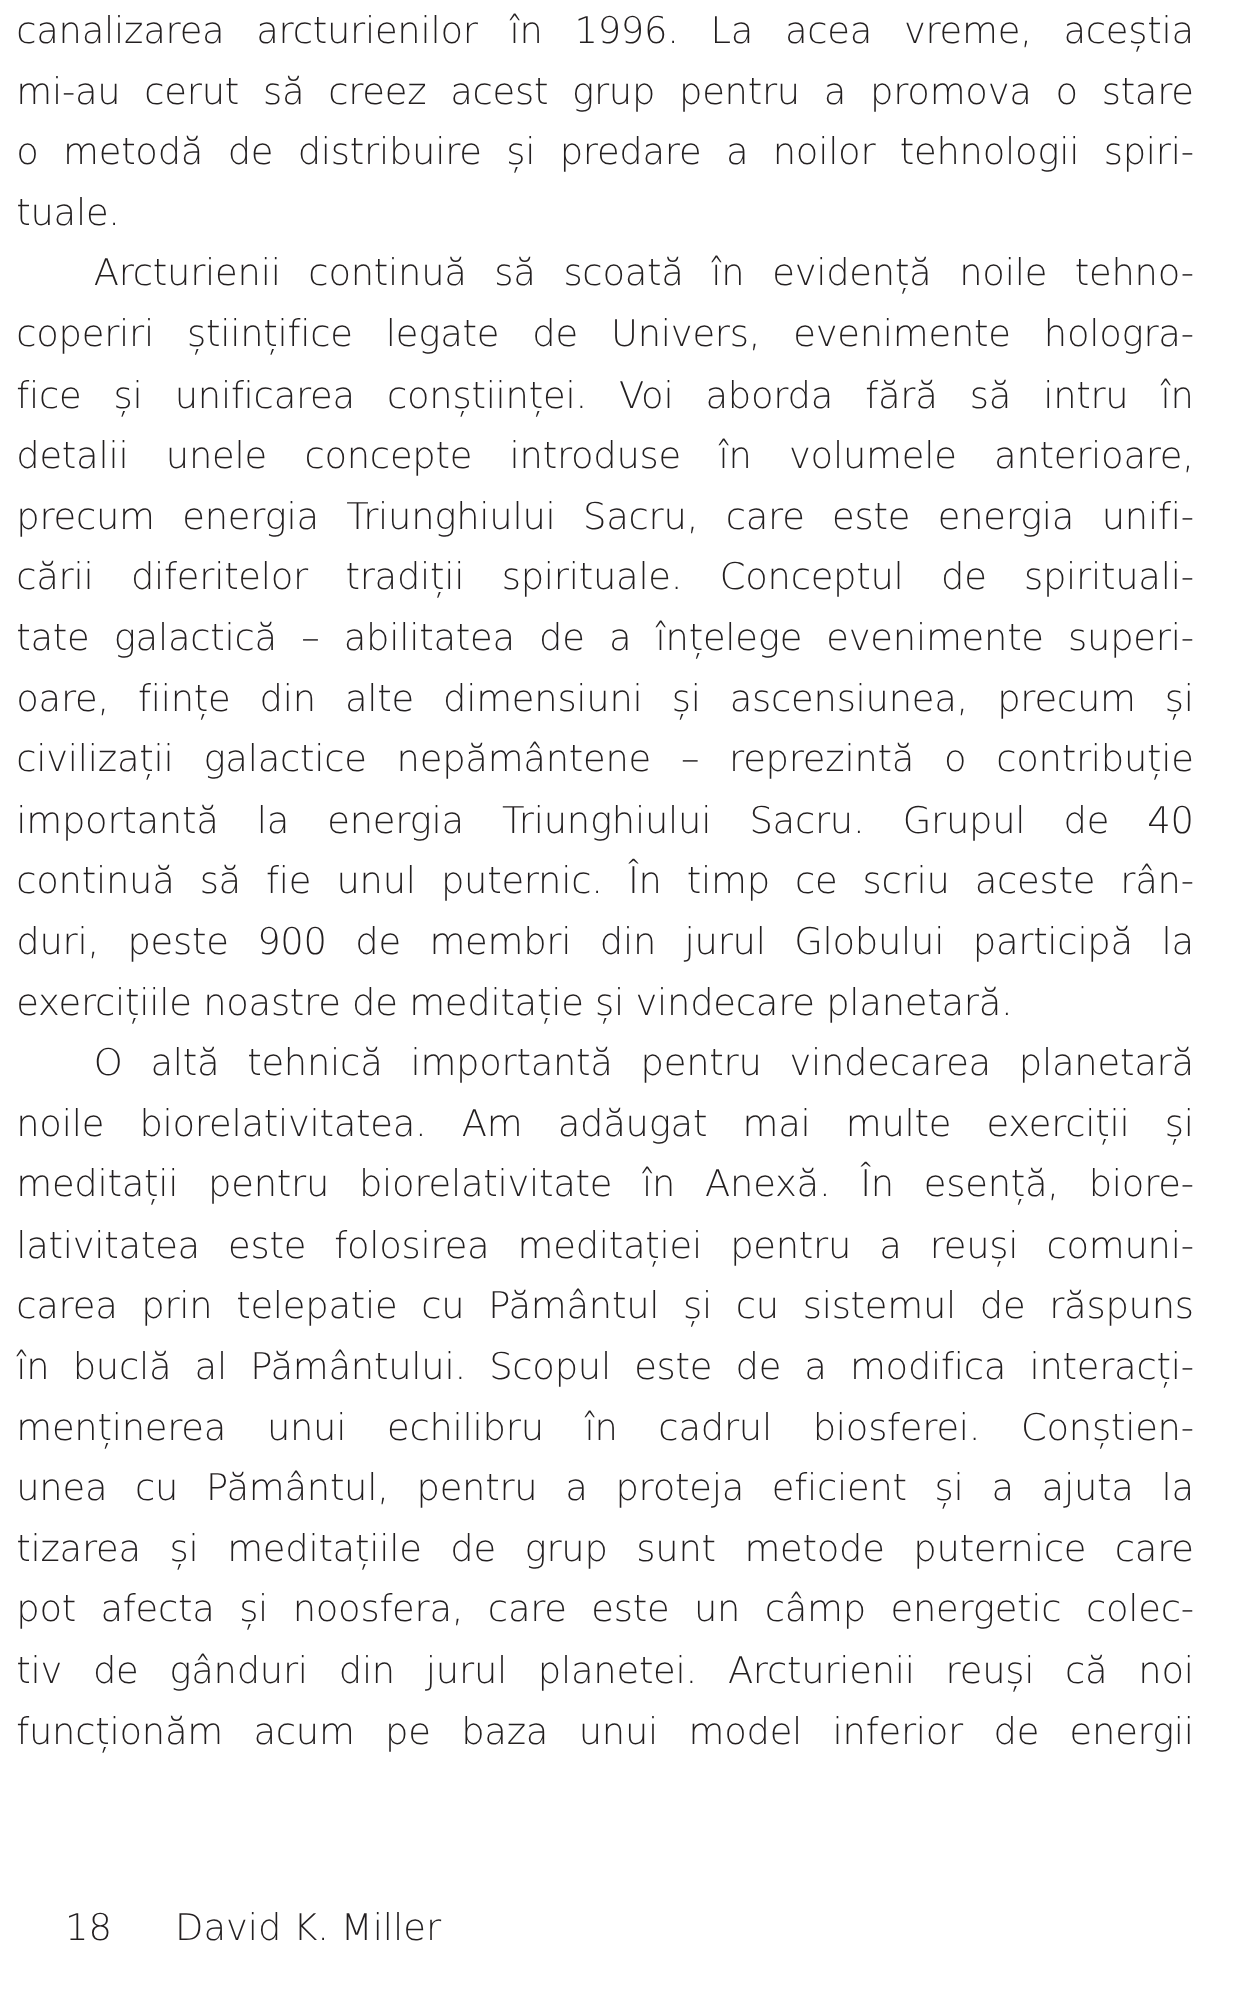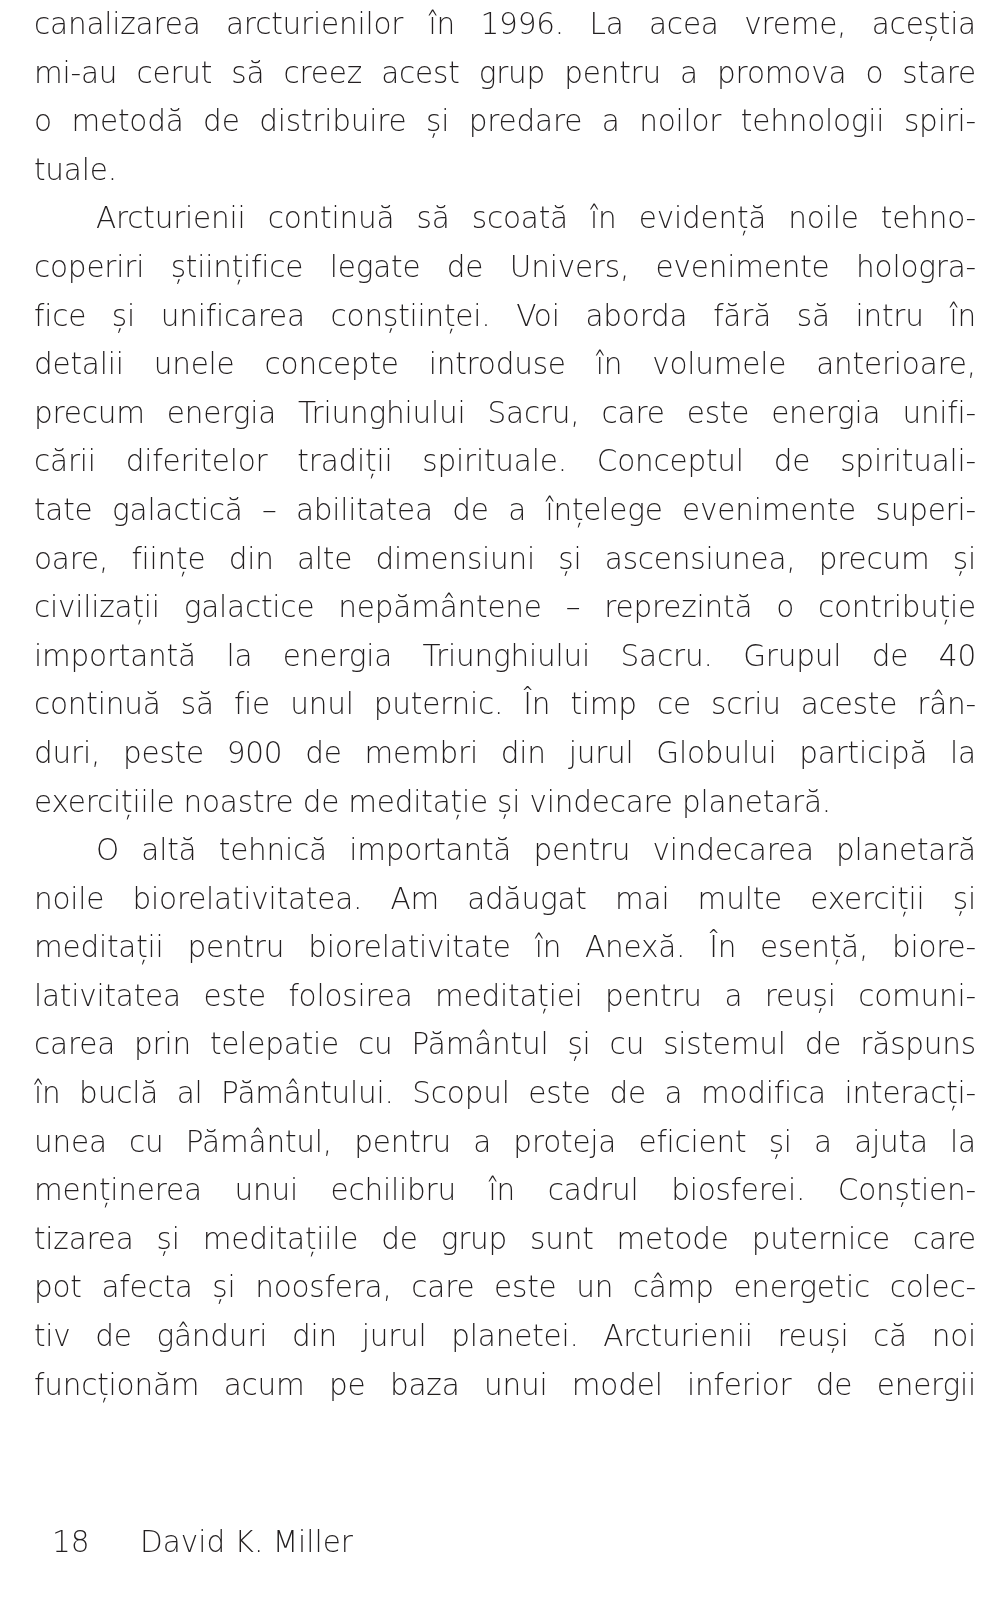--- a/index.html
+++ b/index.html
@@ -13,21 +13,20 @@
     overflow: hidden;
     position: relative;
     font-family: "DejaVu Sans", sans-serif;
     color: #231f20;
   }
   .page {
     position: absolute;
     left: 13px;
     top: 0px;
     width: 942px;
-    margin-left: 21px;
   }
   .line {
     display: block;
     height: 48.6px;
     line-height: 48.6px;
     font-size: 29.5px;
     letter-spacing: -0.2px;
     text-align: justify;
     text-align-last: justify;
     white-space: nowrap;
@@ -137,24 +136,24 @@
     <div class="line">
         <span class="inner">lativitatea este folosirea meditației pentru a reuși comuni-</span>
       </div>
     <div class="line">
         <span class="inner">carea prin telepatie cu Pământul și cu sistemul de răspuns</span>
       </div>
     <div class="line">
         <span class="inner">în buclă al Pământului. Scopul este de a modifica interacți-</span>
       </div>
     <div class="line">
-        <span class="inner">unea cu Pământul, pentru a proteja eficient și a ajuta la</span>
+        <span class="inner">menținerea unui echilibru în cadrul biosferei. Conștien-</span>
       </div>
     <div class="line">
-        <span class="inner">menținerea unui echilibru în cadrul biosferei. Conștien-</span>
+        <span class="inner">unea cu Pământul, pentru a proteja eficient și a ajuta la</span>
       </div>
     <div class="line">
         <span class="inner">tizarea și meditațiile de grup sunt metode puternice care</span>
       </div>
     <div class="line">
         <span class="inner">pot afecta și noosfera, care este un câmp energetic colec-</span>
       </div>
     <div class="line">
         <span class="inner">tiv de gânduri din jurul planetei. Arcturienii reuși că noi</span>
       </div>

